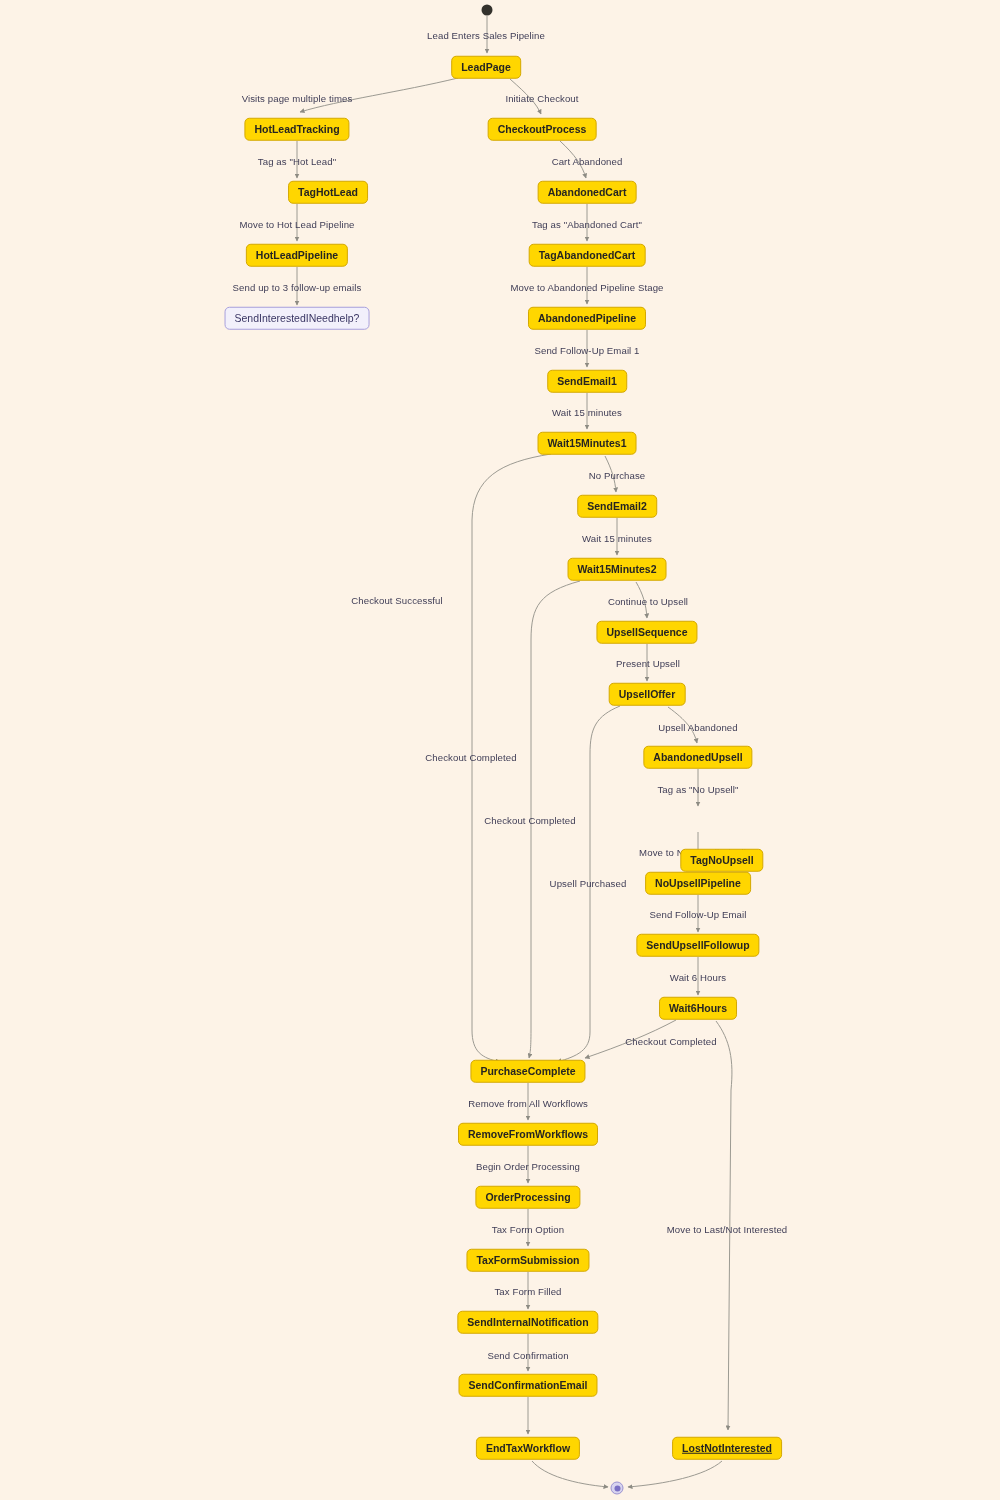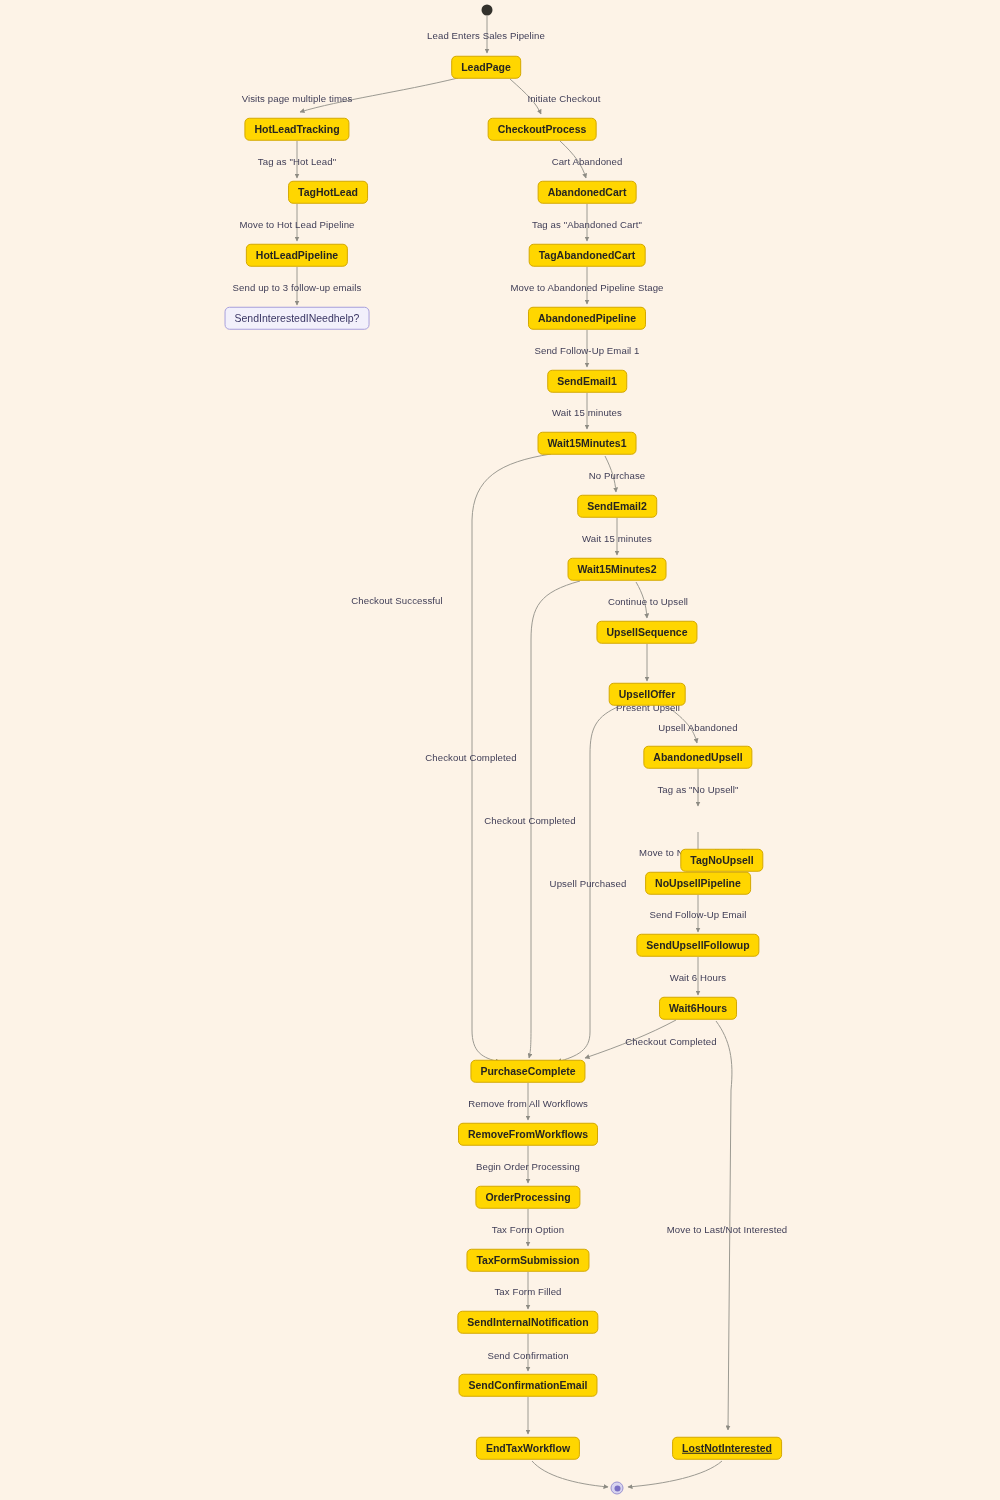--- a/index.html
+++ b/index.html
@@ -130,33 +130,33 @@
         <path d="M 722,1461 C 705,1476 665,1484 628,1487" fill="none" stroke="#9c9a92" stroke-width="1" marker-end="url(#arrow)"></path>
       </g>
   </svg>
 
   <div id="marker-start" class="marker-dot" style="left: 487px; top: 10px;"></div>
   <div id="marker-end" class="marker-end" style="left: 617px; top: 1488px;"></div>
 
   <div id="labels-root">
       <div class="edge-label" style="left: 486px; top: 35px; color: rgb(63, 61, 86);">Lead Enters Sales Pipeline</div>
       <div class="edge-label" style="left: 297px; top: 98px; color: rgb(63, 61, 86);">Visits page multiple times</div>
-      <div class="edge-label" style="left: 564px; top: 98px; color: rgb(63, 61, 86);">Initiate Checkout</div>
+      <div class="edge-label" style="left: 542px; top: 98px; color: rgb(63, 61, 86);">Initiate Checkout</div>
       <div class="edge-label" style="left: 297px; top: 161px; color: rgb(63, 61, 86);">Tag as "Hot Lead"</div>
       <div class="edge-label" style="left: 587px; top: 161px; color: rgb(63, 61, 86);">Cart Abandoned</div>
       <div class="edge-label" style="left: 297px; top: 224px; color: rgb(63, 61, 86);">Move to Hot Lead Pipeline</div>
       <div class="edge-label" style="left: 587px; top: 224px; color: rgb(63, 61, 86);">Tag as "Abandoned Cart"</div>
       <div class="edge-label" style="left: 297px; top: 287px; color: rgb(63, 61, 86);">Send up to 3 follow-up emails</div>
       <div class="edge-label" style="left: 587px; top: 287px; color: rgb(63, 61, 86);">Move to Abandoned Pipeline Stage</div>
       <div class="edge-label" style="left: 587px; top: 350px; color: rgb(63, 61, 86);">Send Follow-Up Email 1</div>
       <div class="edge-label" style="left: 587px; top: 412px; color: rgb(63, 61, 86);">Wait 15 minutes</div>
       <div class="edge-label" style="left: 617px; top: 475px; color: rgb(63, 61, 86);">No Purchase</div>
       <div class="edge-label" style="left: 617px; top: 538px; color: rgb(63, 61, 86);">Wait 15 minutes</div>
       <div class="edge-label" style="left: 648px; top: 601px; color: rgb(63, 61, 86);">Continue to Upsell</div>
-      <div class="edge-label" style="left: 648px; top: 663px; color: rgb(63, 61, 86); margin-top: 44px;">Present Upsell</div>
+      <div class="edge-label" style="left: 648px; top: 663px; color: rgb(63, 61, 86);">Present Upsell</div>
       <div class="edge-label" style="left: 698px; top: 727px; color: rgb(63, 61, 86);">Upsell Abandoned</div>
       <div class="edge-label" style="left: 698px; top: 789px; color: rgb(63, 61, 86);">Tag as "No Upsell"</div>
       <div class="edge-label" style="left: 698px; top: 852px; color: rgb(63, 61, 86);">Move to No Upsell Pipeline</div>
       <div class="edge-label" style="left: 698px; top: 914px; color: rgb(63, 61, 86);">Send Follow-Up Email</div>
       <div class="edge-label" style="left: 698px; top: 977px; color: rgb(63, 61, 86);">Wait 6 Hours</div>
       <div class="edge-label" style="left: 397px; top: 600px; color: rgb(63, 61, 86);">Checkout Successful</div>
       <div class="edge-label" style="left: 471px; top: 757px; color: rgb(63, 61, 86);">Checkout Completed</div>
       <div class="edge-label" style="left: 530px; top: 820px; color: rgb(63, 61, 86);">Checkout Completed</div>
       <div class="edge-label" style="left: 588px; top: 883px; color: rgb(63, 61, 86);">Upsell Purchased</div>
       <div class="edge-label" style="left: 671px; top: 1041px; color: rgb(63, 61, 86);">Checkout Completed</div>

